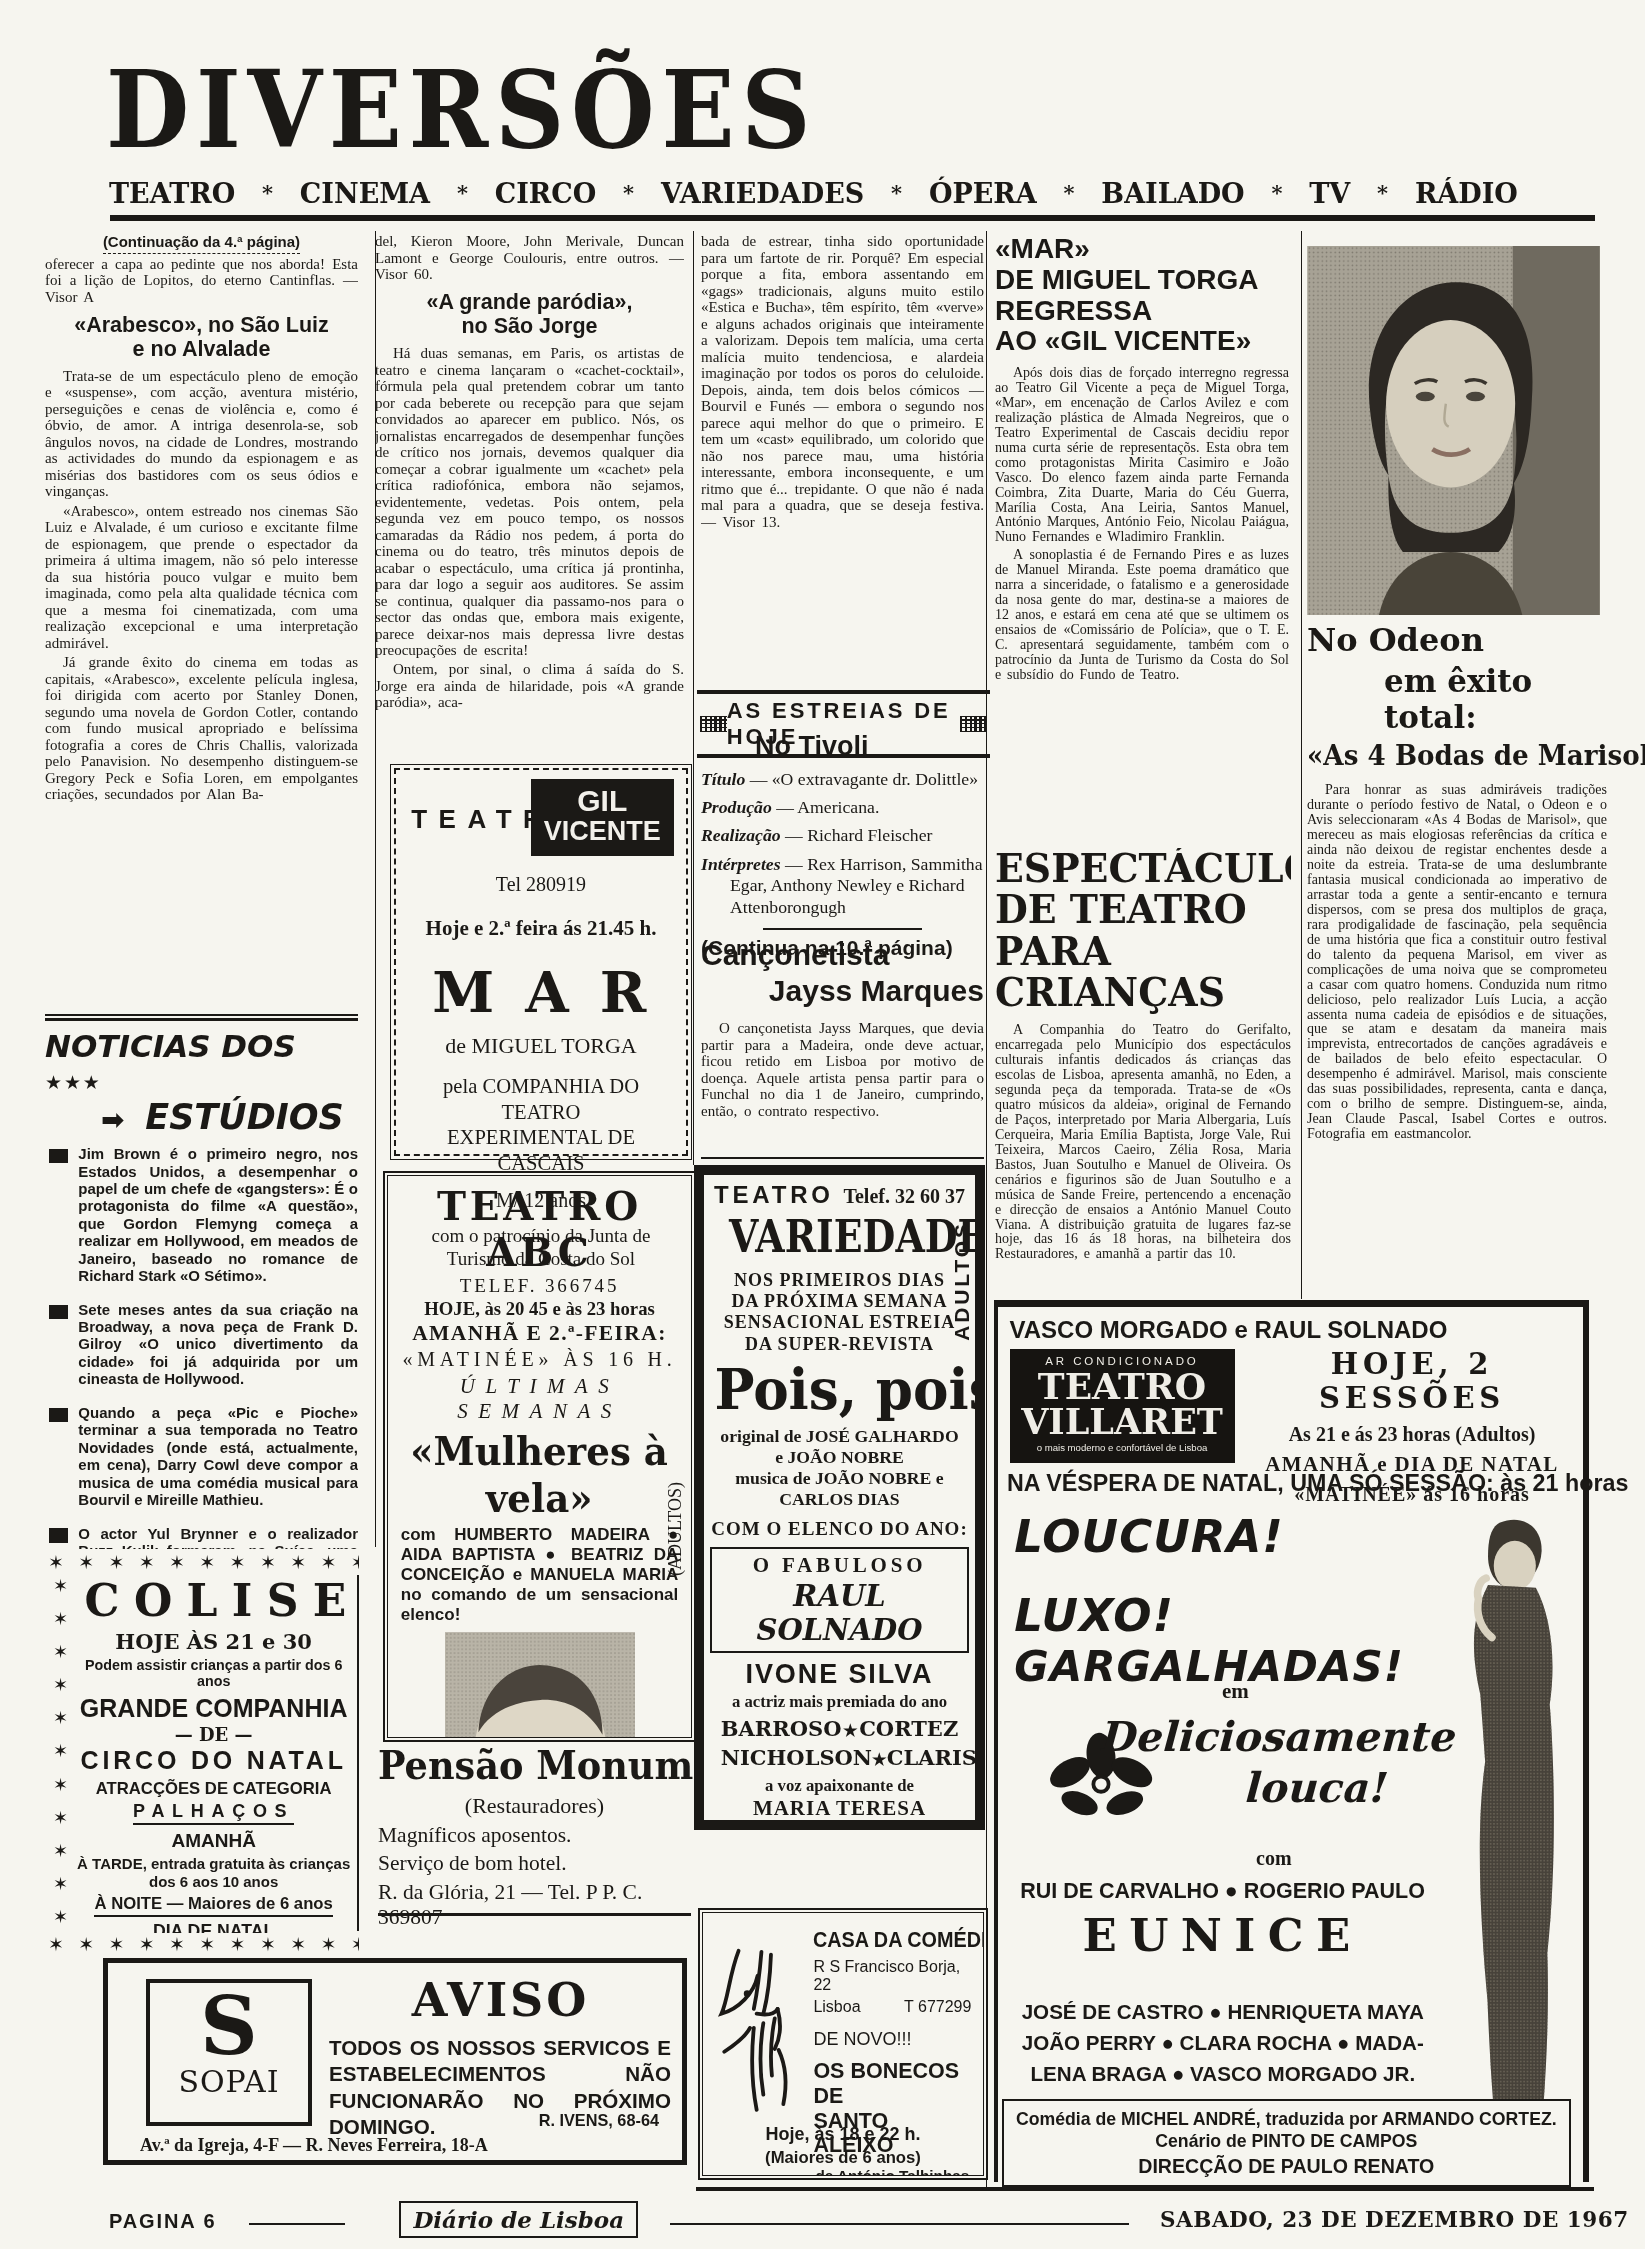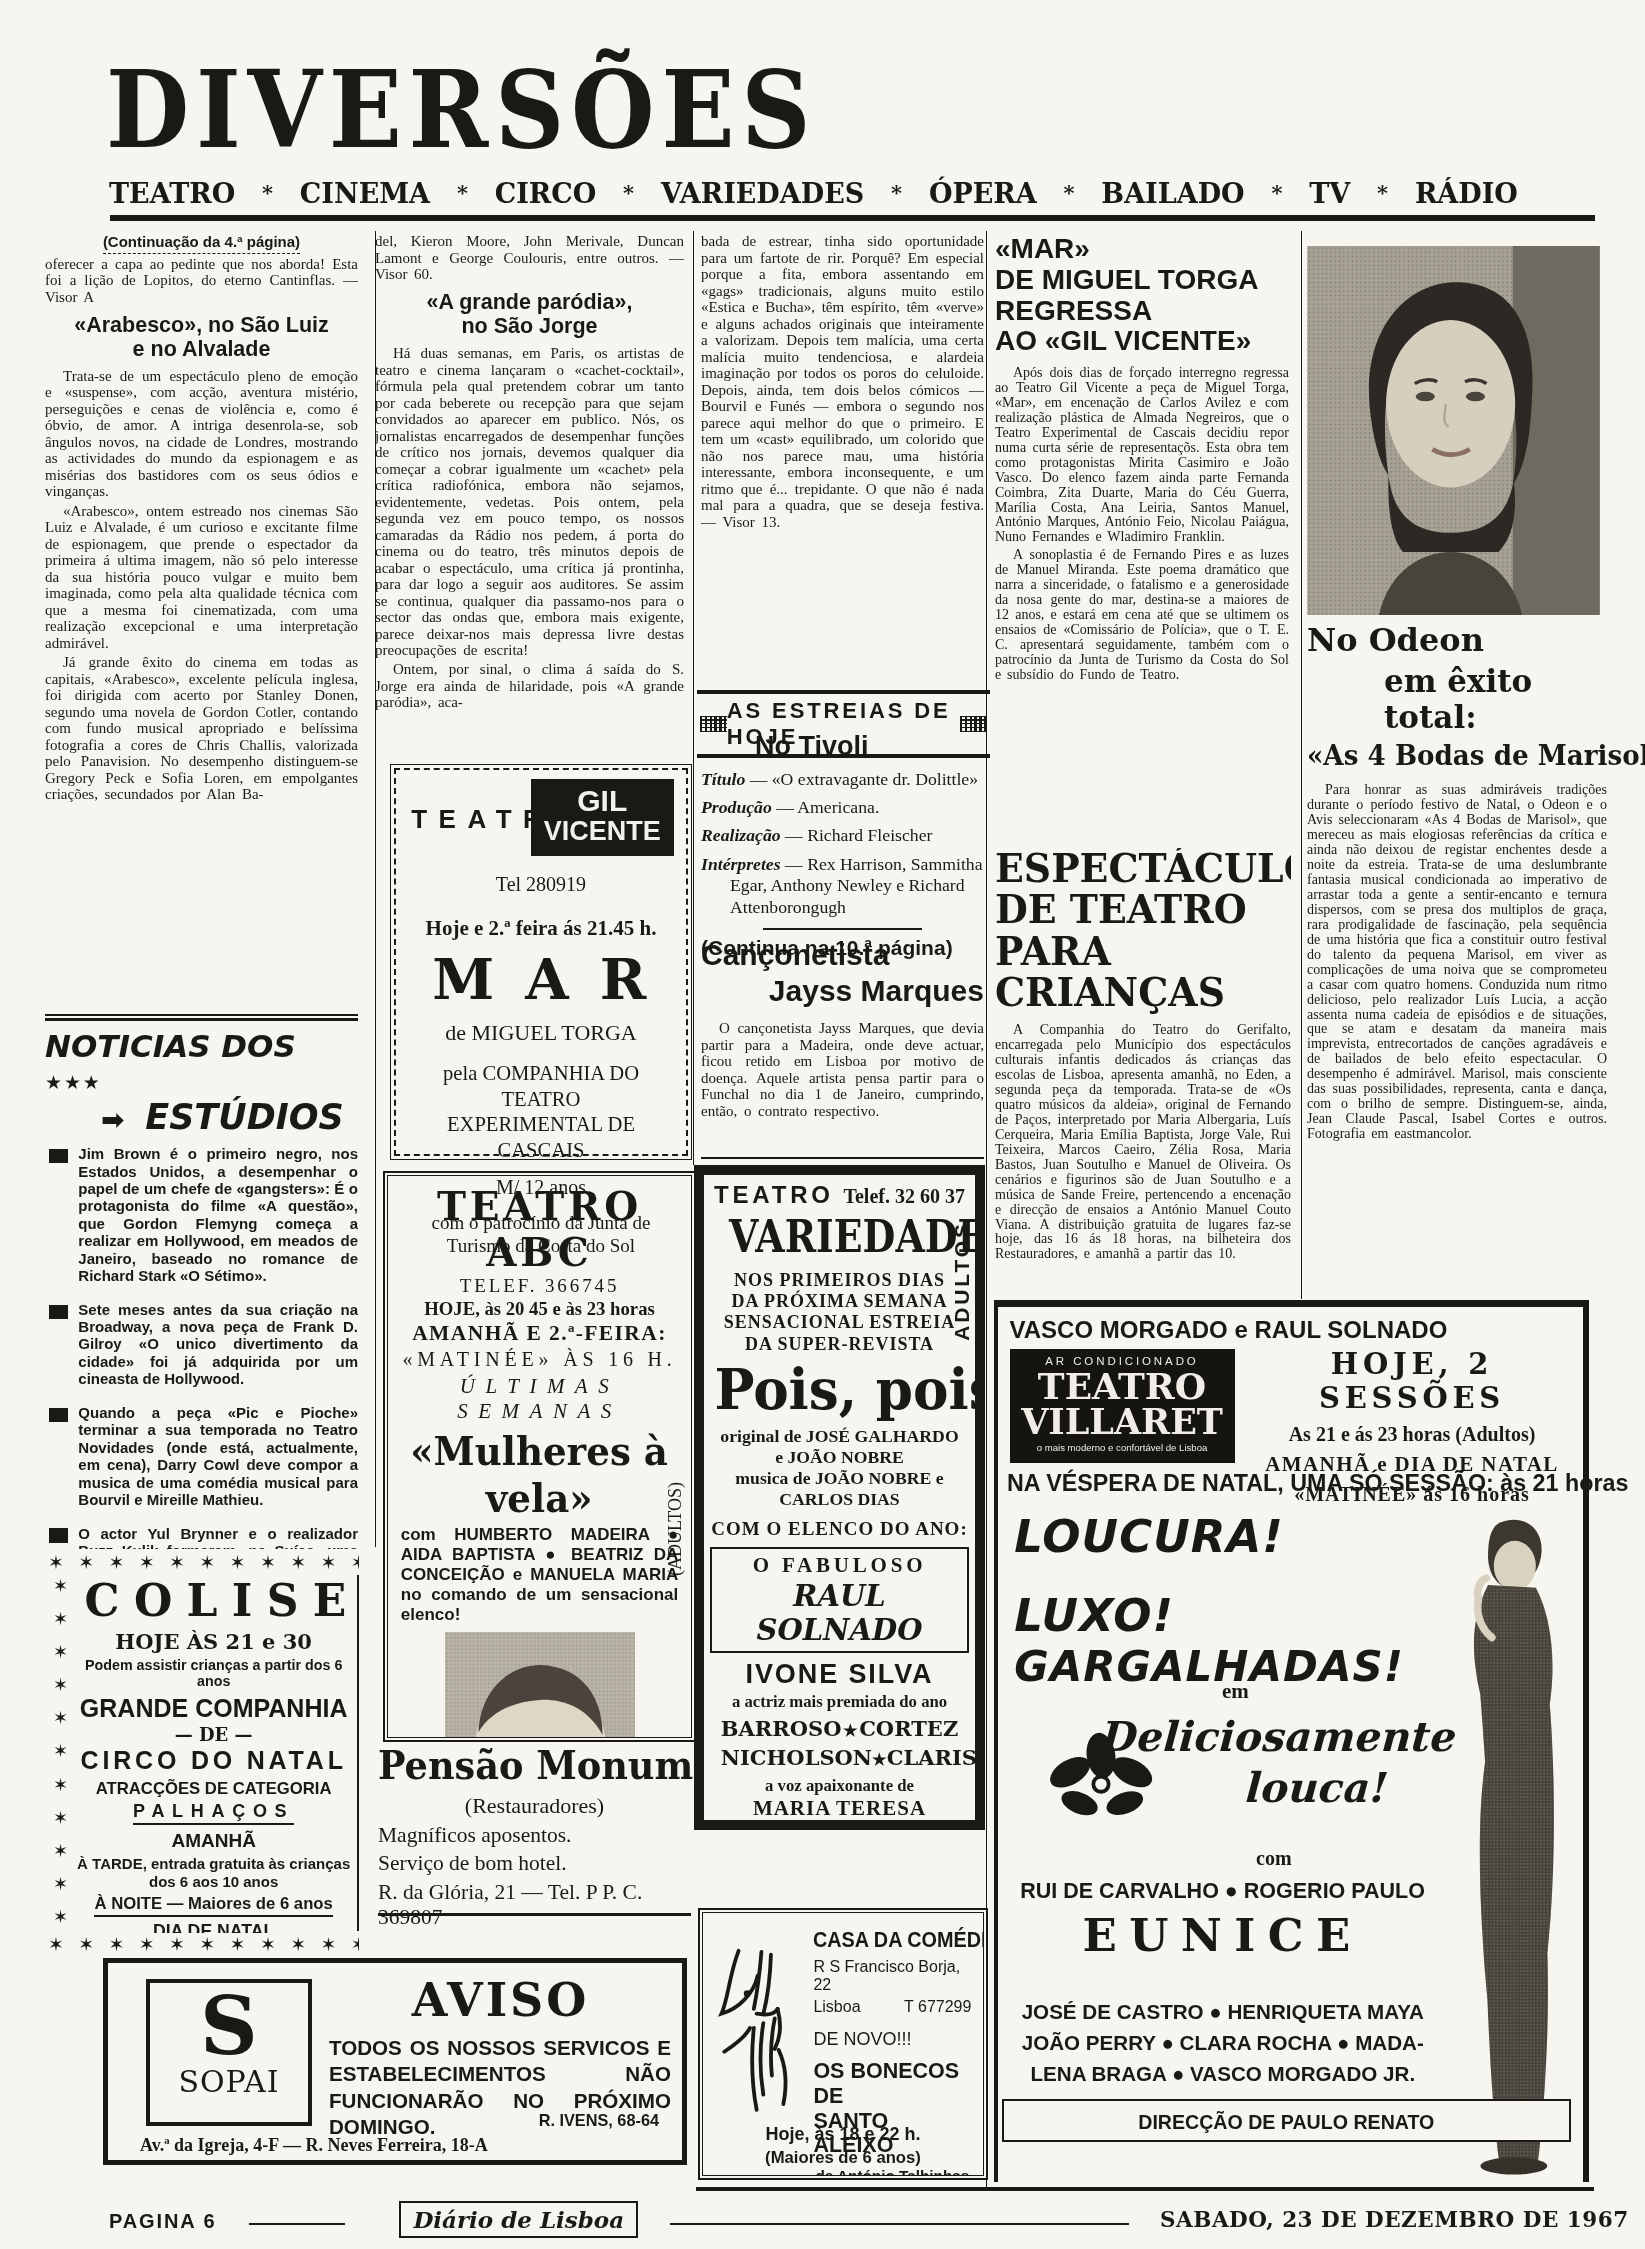--- a/index.html
+++ b/index.html
@@ -63,21 +63,21 @@
 
   
   .gv{position:absolute;left:390px;top:764px;width:300px;height:394px;border:1.9px solid #1b1916;}
   .gv-in{position:absolute;left:2.9px;top:2.9px;right:2.9px;bottom:2.9px;border:2.4px dashed #1b1916;padding:9.6px 12.4px;text-align:center;}
   .gv-row{position:relative;height:80px;}
   .gv-teatro{position:absolute;left:2.9px;top:25px;font-family:"Liberation Sans",sans-serif;font-weight:bold;font-size:26px;letter-spacing:11.5px;}
   .gv-box{position:absolute;right:0;top:0;width:143px;height:77px;background:#1b1916;color:#f2f0ea;}
   .gv-box div{font-family:"Liberation Sans",sans-serif;font-weight:900;}
   .gv-tel{font-size:20px;margin-top:13.4px;}
   .gv-ses{font-weight:bold;font-size:21px;margin-top:20px;}
-  .gv-mar{font-family:"DejaVu Serif",serif;font-weight:900;font-size:56px;letter-spacing:31px;padding-left:24px;margin-top:5px;}
+  .gv-mar{font-family:"DejaVu Serif",serif;font-weight:900;font-size:56px;letter-spacing:31px;padding-left:24px;margin-top:18px;}
   .gv-aut{font-size:22px;margin-top:8.6px;}
   .gv-cmp{font-size:20.6px;margin-top:14.3px;line-height:1.25;}
   .gv-rat{font-size:20px;margin-top:12.4px;}
   .gv-spn{font-size:19px;margin-top:11.5px;line-height:1.25;}
 
   
   .abc{position:absolute;left:383px;top:1171px;width:309px;height:567px;border:2.9px solid #1b1916;}
   .abc-in{position:absolute;left:2.4px;top:2.4px;right:2.4px;bottom:2.4px;border:1.4px solid #1b1916;text-align:center;overflow:hidden;}
   .abc-name{font-family:"DejaVu Serif",serif;font-weight:900;font-size:39px;letter-spacing:3.8px;margin-top:6.7px;}
   .abc-tel{font-size:19px;letter-spacing:2.9px;}
@@ -559,20 +559,21 @@
       <span class="vl-l1">Deliciosamente</span>
       <span class="vl-l2">louca!</span>
     </div>
     <div class="vl-com lserif">com</div>
     <div class="vl-c1">RUI DE CARVALHO ● ROGERIO PAULO</div>
     <div class="vl-eu">EUNICE</div>
     <div class="vl-c2">JOSÉ DE CASTRO ● HENRIQUETA MAYA</div>
     <div class="vl-c3">JOÃO PERRY ● CLARA ROCHA ● MADA-</div>
     <div class="vl-c4">LENA BRAGA ● VASCO MORGADO JR.</div>
     <div class="vl-cred">
+      <div class="vl-cr1">Comédia de MICHEL ANDRÉ, traduzida por ARMANDO CORTEZ. Cenário de PINTO DE CAMPOS</div>
       <div class="vl-cr2">DIRECÇÃO DE PAULO RENATO</div>
     </div>
   </div>
 
   <div class="c5-photo">
     <svg viewBox="0 0 612 772" width="293" height="369" xmlns="http://www.w3.org/2000/svg">
       <defs>
         <pattern id="ht3" width="9" height="9" patternUnits="userSpaceOnUse">
           <circle cx="4.5" cy="4.5" r="1.7" fill="#7d786d"></circle>
         </pattern>

